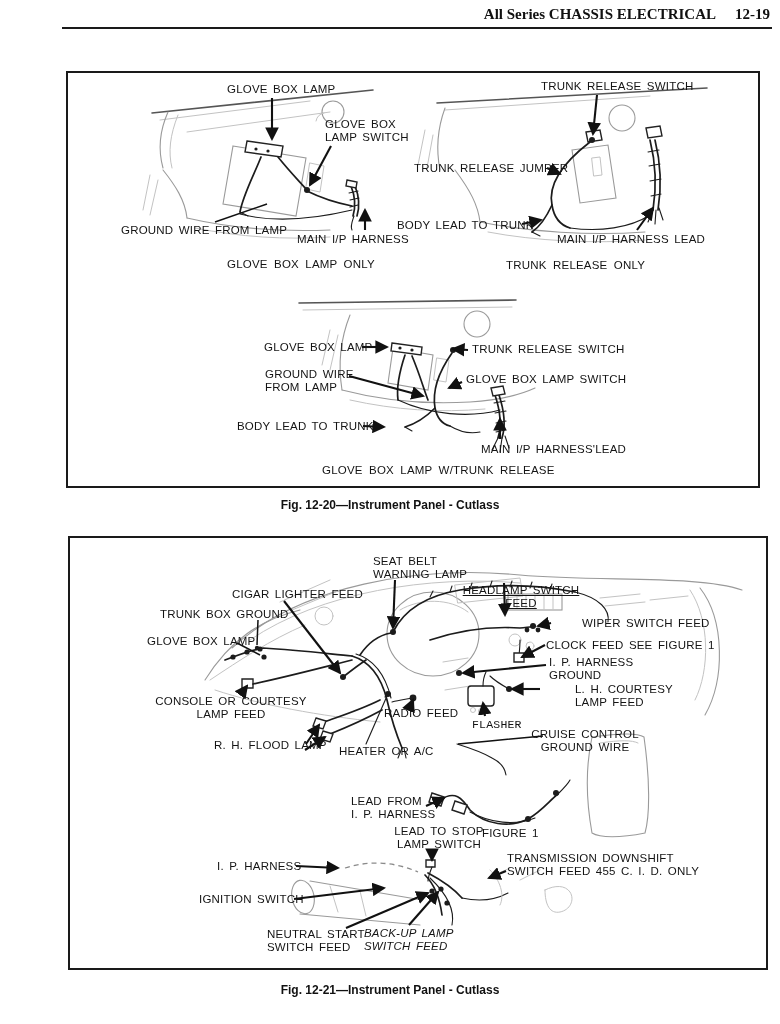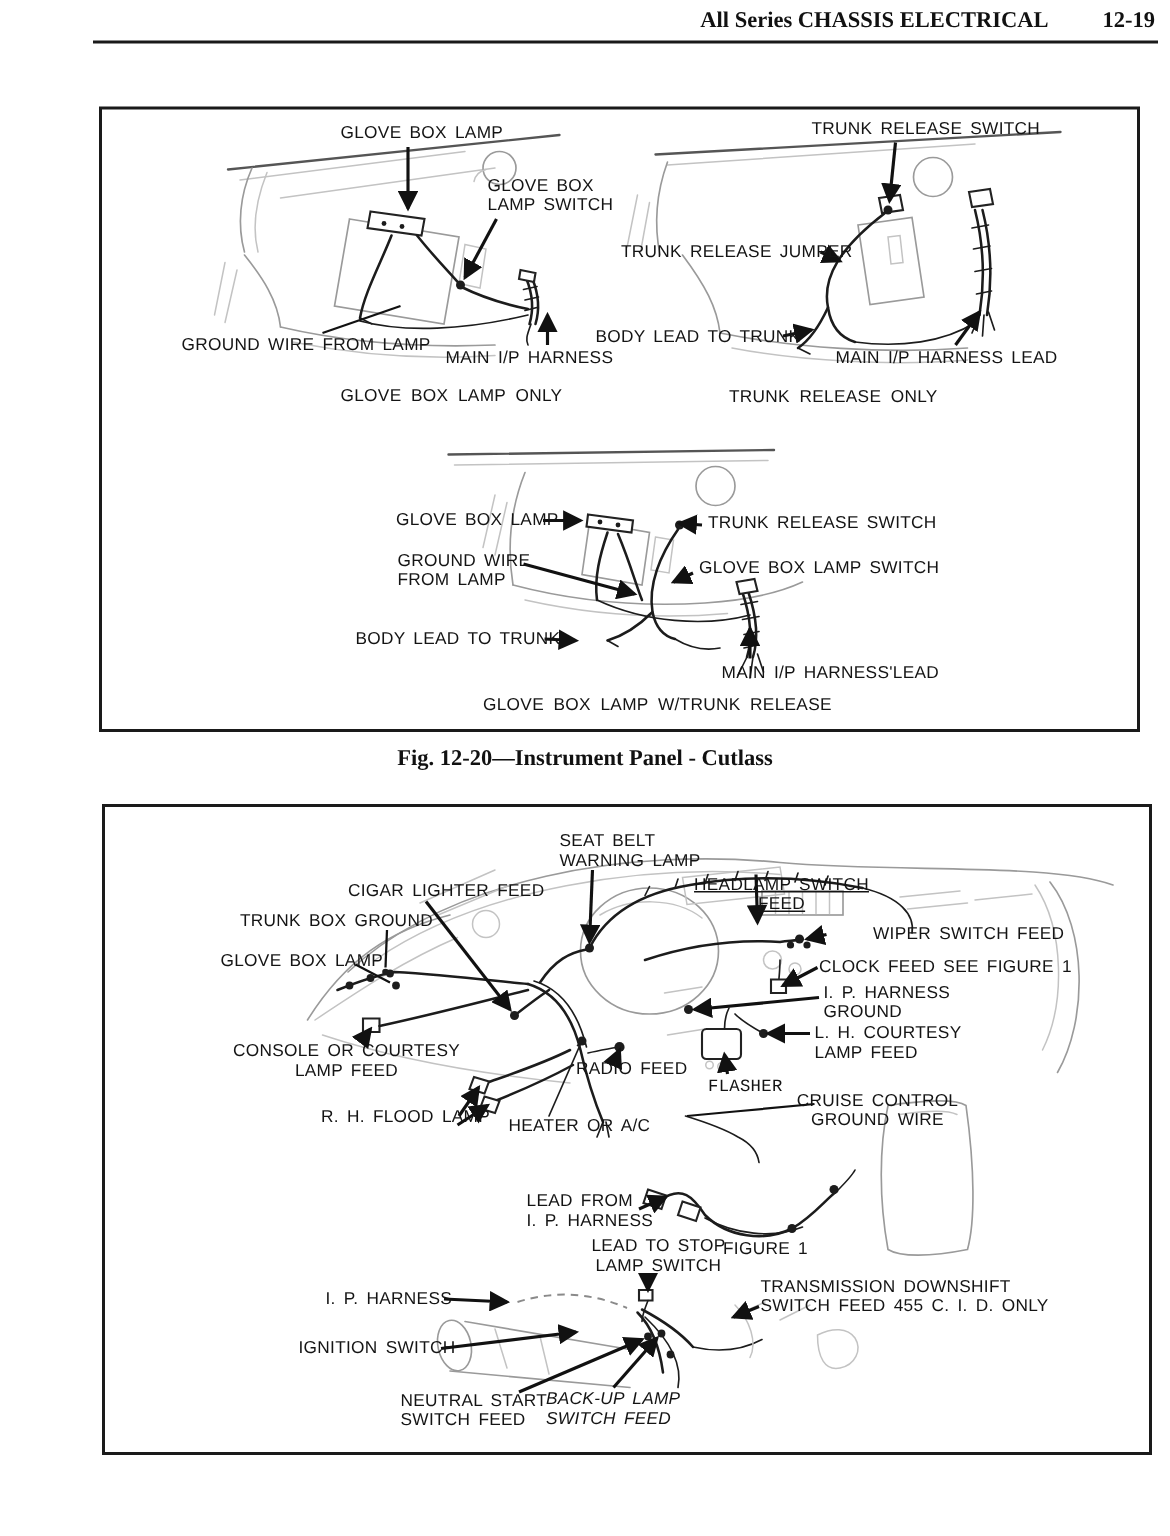--- a/index.html
+++ b/index.html
@@ -1,25 +1,25 @@
 <!DOCTYPE html>
 <html><head>
 <meta charset="utf-8">
 <style>
   html,body{margin:0;padding:0;background:#e8e8e8;}
   .page{position:relative;width:780px;height:1024px;background:#ffffff;overflow:hidden;
         font-family:"Liberation Sans",sans-serif;color:#161616;}
-  .hdr{position:absolute;top:6px;right:10px;display:flex;gap:36px;align-items:baseline;
+  .hdr{position:absolute;top:6px;right:10px;display:flex;gap:19px;align-items:baseline;
        font-family:"Liberation Serif",serif;font-weight:bold;font-size:15px;color:#111;}
   .hdr-rule{position:absolute;left:62px;top:27px;width:710px;height:2px;background:#1a1a1a;}
   .fig-frame{position:absolute;border:2px solid #1a1a1a;background:transparent;}
   .frame1{left:66px;top:71px;width:690px;height:413px;}
   .frame2{left:68px;top:536px;width:696px;height:430px;}
   .caption{position:absolute;left:0;width:780px;text-align:center;
-           font-family:Liberation Serif, serif;font-weight:bold;font-size:15px;color:#111;}
+           font-family:Liberation Sans, sans-serif;font-weight:bold;font-size:12px;color:#111;}
   .cap1{top:498px;} .cap2{top:983px;}
   .dlabel{position:absolute;font-size:11.5px;line-height:13px;white-space:nowrap;
           letter-spacing:0.2px;word-spacing:2px;color:#141414;}
   .dlabel.center{transform:translateX(-50%);text-align:center;}
   .dlabel.section{word-spacing:3px;}
   svg.sketch{position:absolute;left:0;top:0;}
   .p{stroke:#9a9a9a;fill:none;stroke-width:1.1;stroke-linecap:round;}
   .p2{stroke:#c3c3c3;fill:none;stroke-width:1;stroke-linecap:round;}
   .pd{stroke:#555;fill:none;stroke-width:1.6;stroke-linecap:round;}
   .w{stroke:#1c1c1c;fill:none;stroke-width:1.7;stroke-linecap:round;}
@@ -280,21 +280,21 @@
       </div>
       <div class="dlabel" style="left: 414px; top: 162px;">
         <div>TRUNK RELEASE JUMPER</div>
       </div>
       <div class="dlabel" style="left: 397px; top: 219px;">
         <div>BODY LEAD TO TRUNK</div>
       </div>
       <div class="dlabel" style="left: 557px; top: 233px;">
         <div>MAIN I/P HARNESS LEAD</div>
       </div>
-      <div class="dlabel section" style="left: 486px; top: 259px;">
+      <div class="dlabel section" style="left: 506px; top: 259px;">
         <div>TRUNK RELEASE ONLY</div>
       </div>
       <div class="dlabel" style="left: 264px; top: 341px;">
         <div>GLOVE BOX LAMP</div>
       </div>
       <div class="dlabel" style="left: 472px; top: 343px;">
         <div>TRUNK RELEASE SWITCH</div>
       </div>
       <div class="dlabel" style="left: 265px; top: 368px;">
         <div>GROUND WIRE</div>
@@ -334,21 +334,21 @@
       <div class="dlabel" style="left: 582px; top: 617px;">
         <div>WIPER SWITCH FEED</div>
       </div>
       <div class="dlabel" style="left: 546px; top: 639px;">
         <div>CLOCK FEED SEE FIGURE 1</div>
       </div>
       <div class="dlabel" style="left: 549px; top: 656px;">
         <div>I. P.  HARNESS</div>
         <div>GROUND</div>
       </div>
-      <div class="dlabel" style="left: 543px; top: 683px;">
+      <div class="dlabel" style="left: 575px; top: 683px;">
         <div>L. H.  COURTESY</div>
         <div>LAMP FEED</div>
       </div>
       <div class="dlabel center" style="left: 231px; top: 695px;">
         <div>CONSOLE OR COURTESY</div>
         <div>LAMP FEED</div>
       </div>
       <div class="dlabel" style="left: 384px; top: 707px;">
         <div>RADIO FEED</div>
       </div>
@@ -390,13 +390,14 @@
         <div>NEUTRAL START</div>
         <div>SWITCH FEED</div>
       </div>
       <div class="dlabel" style="left: 364px; top: 927px; font-style: italic;">
         <div>BACK-UP LAMP</div>
         <div>SWITCH FEED</div>
       </div>
     </div>
 
   <div class="caption cap1">Fig. 12-20—Instrument Panel - Cutlass</div>
+  <div class="caption cap2">Fig. 12-21—Instrument Panel - Cutlass</div>
 </div>
 
 </body></html>

